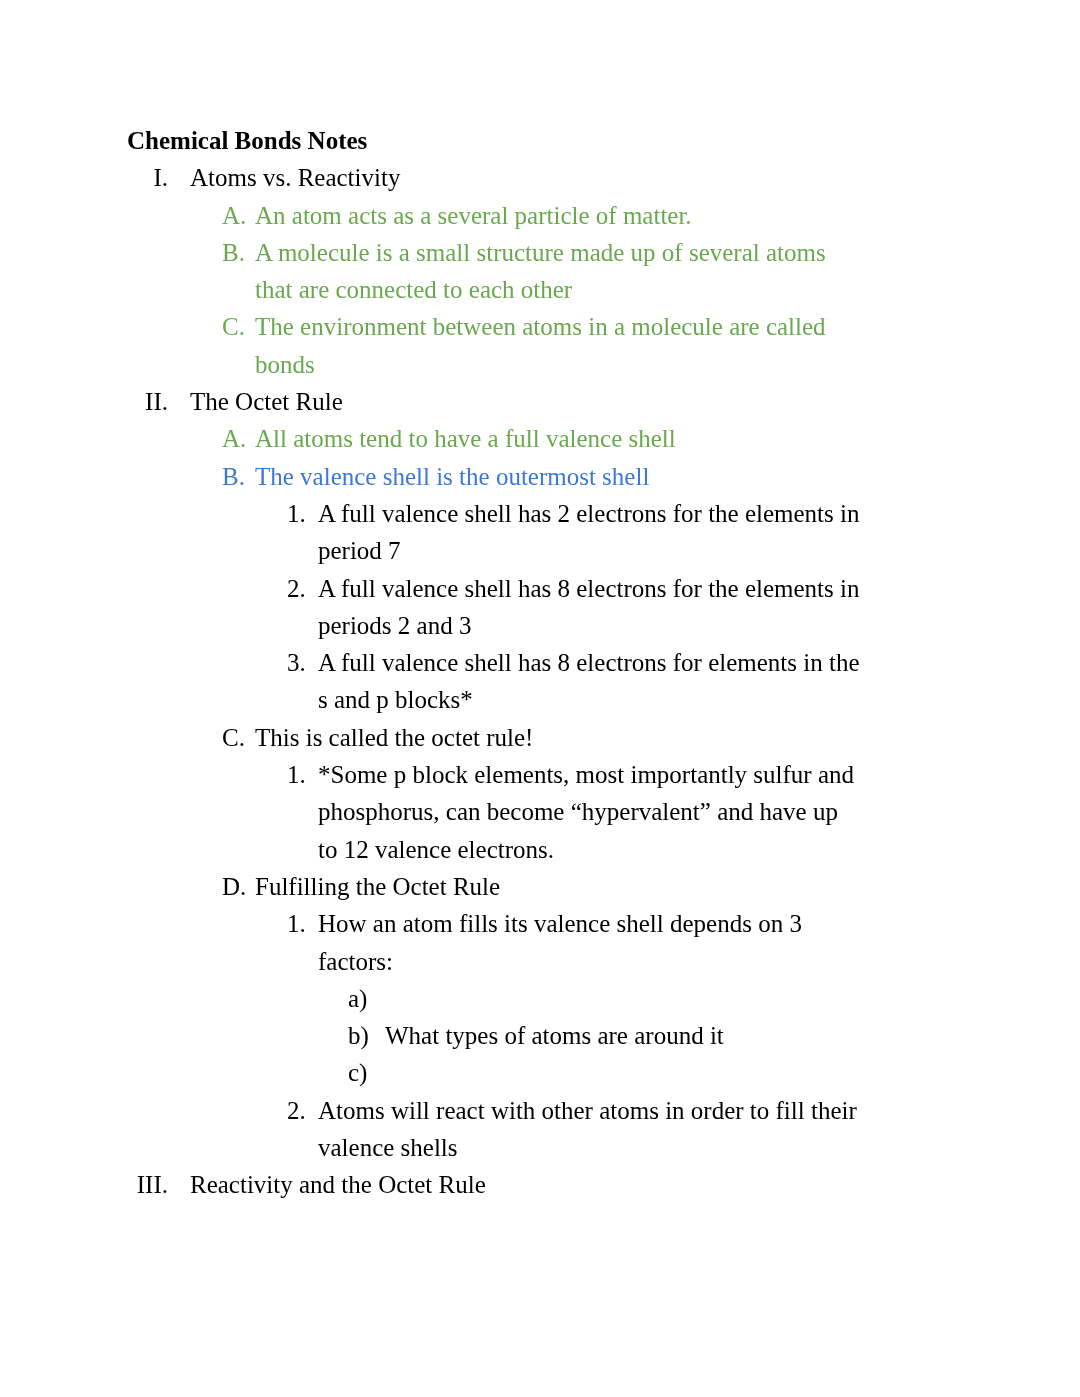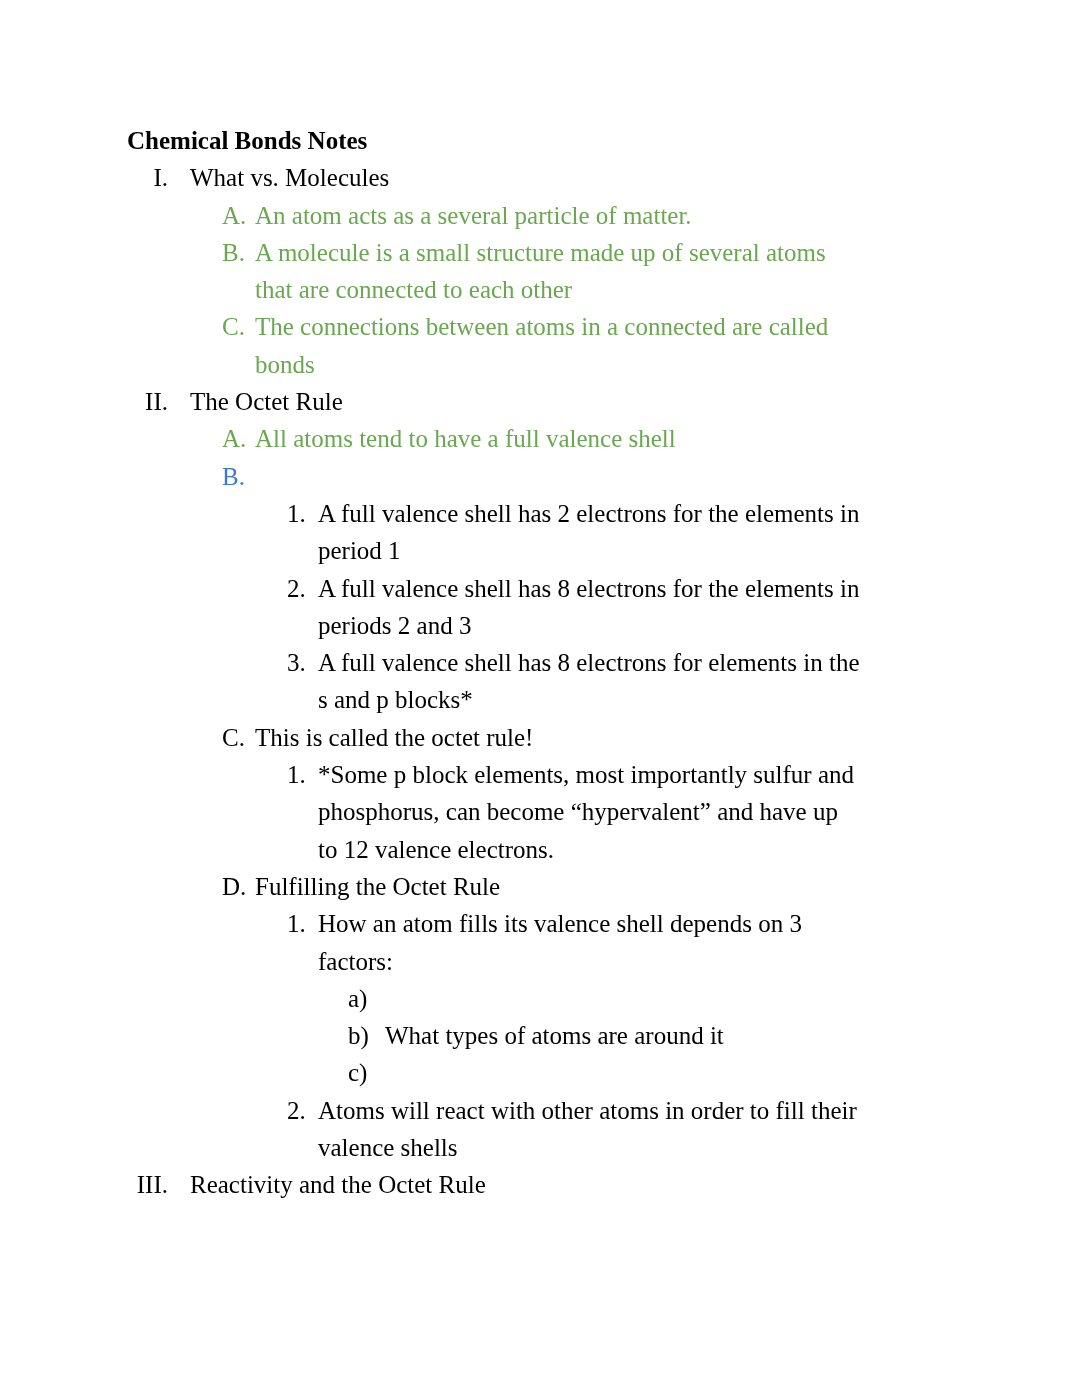--- a/index.html
+++ b/index.html
@@ -64,51 +64,52 @@
   .row.color-black { color: #000000; }
 </style>
 </head>
 <body>
 
 <div class="page">
   <h1 class="doc-title">Chemical Bonds Notes</h1>
   <div class="outline" id="outline">
       <div class="row l1 color-black">
         <span class="marker">I.</span>
-        <span class="text">What vs. Molecules</span>
+        <span class="text">Atoms vs. Reactivity</span>
       </div>
       <div class="row l2 color-green">
         <span class="marker">A.</span>
         <span class="text">An atom acts as a several particle of matter.</span>
       </div>
       <div class="row l2 color-green">
         <span class="marker">B.</span>
         <span class="text">A molecule is a small structure made up of several atoms
 that are connected to each other</span>
       </div>
       <div class="row l2 color-green">
         <span class="marker">C.</span>
-        <span class="text">The connections between atoms in a connected are called
+        <span class="text">The environment between atoms in a molecule are called
 bonds</span>
       </div>
       <div class="row l1 color-black">
         <span class="marker">II.</span>
         <span class="text">The Octet Rule</span>
       </div>
       <div class="row l2 color-green">
         <span class="marker">A.</span>
         <span class="text">All atoms tend to have a full valence shell</span>
       </div>
       <div class="row l2 color-blue">
         <span class="marker">B.</span>
+        <span class="text">The valence shell is the outermost shell</span>
       </div>
       <div class="row l3 color-black">
         <span class="marker">1.</span>
         <span class="text">A full valence shell has 2 electrons for the elements in
-period 1</span>
+period 7</span>
       </div>
       <div class="row l3 color-black">
         <span class="marker">2.</span>
         <span class="text">A full valence shell has 8 electrons for the elements in
 periods 2 and 3</span>
       </div>
       <div class="row l3 color-black">
         <span class="marker">3.</span>
         <span class="text">A full valence shell has 8 electrons for elements in the
 s and p blocks*</span>

